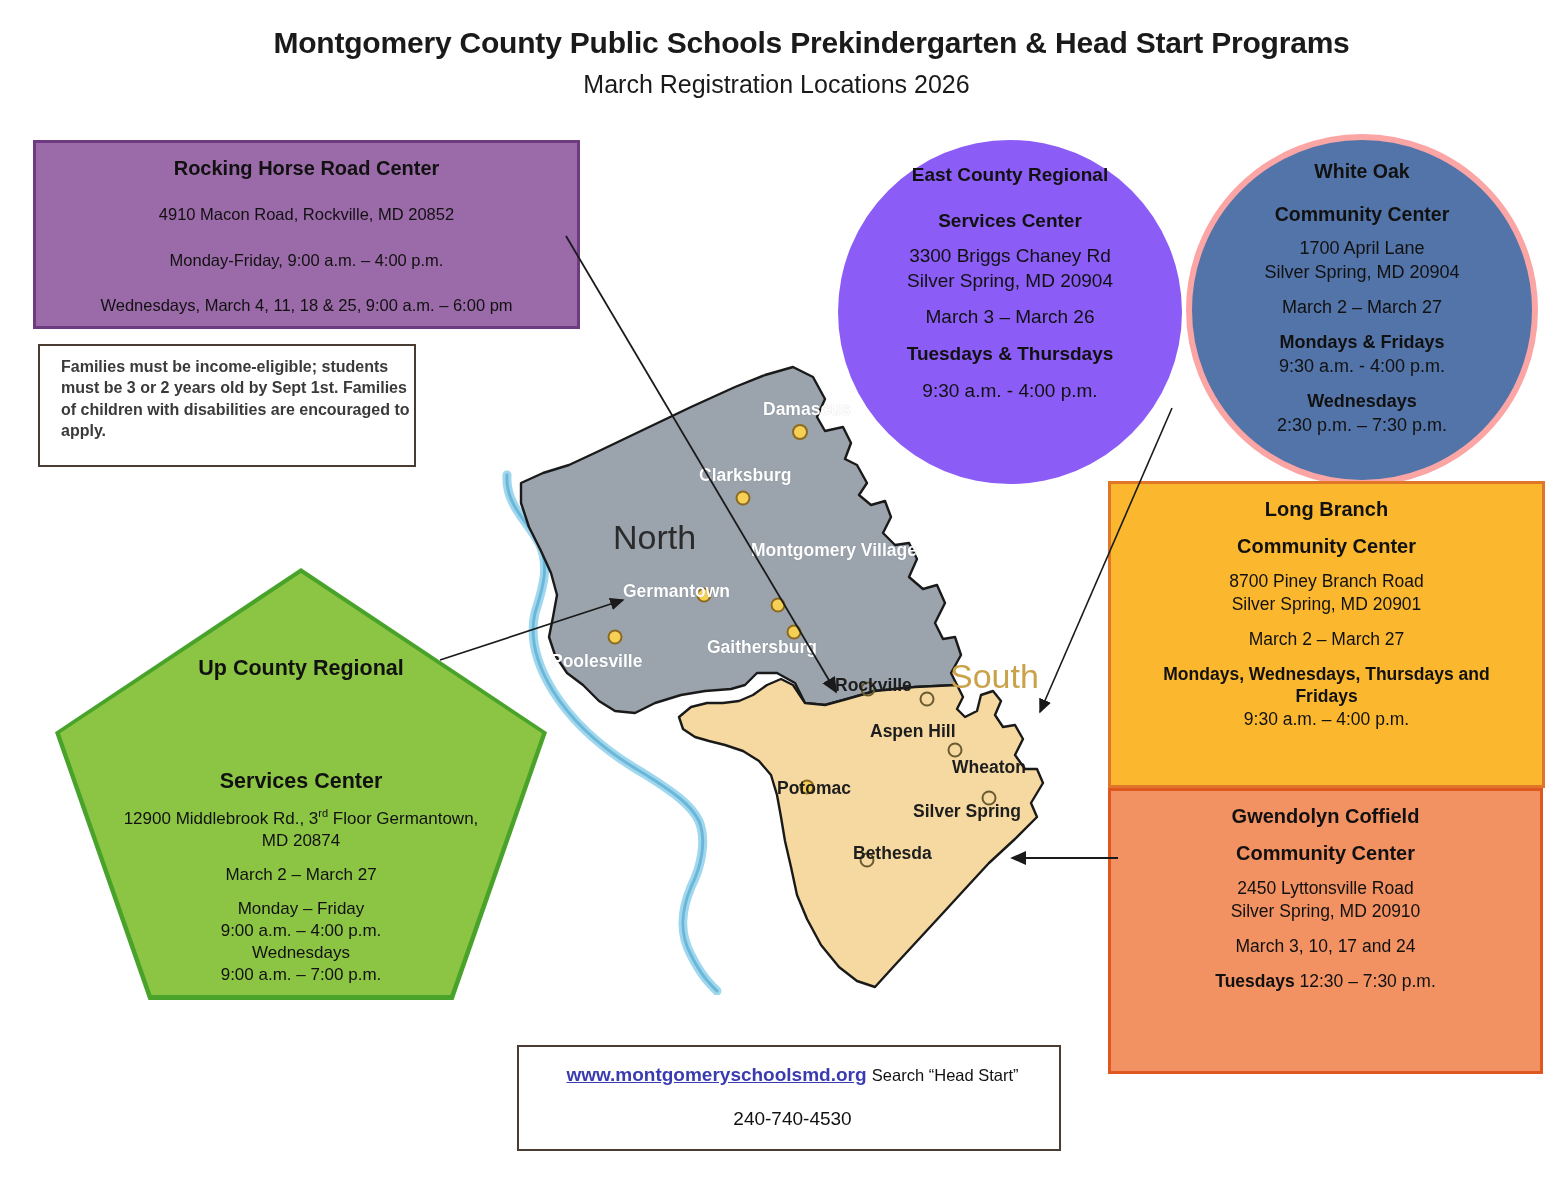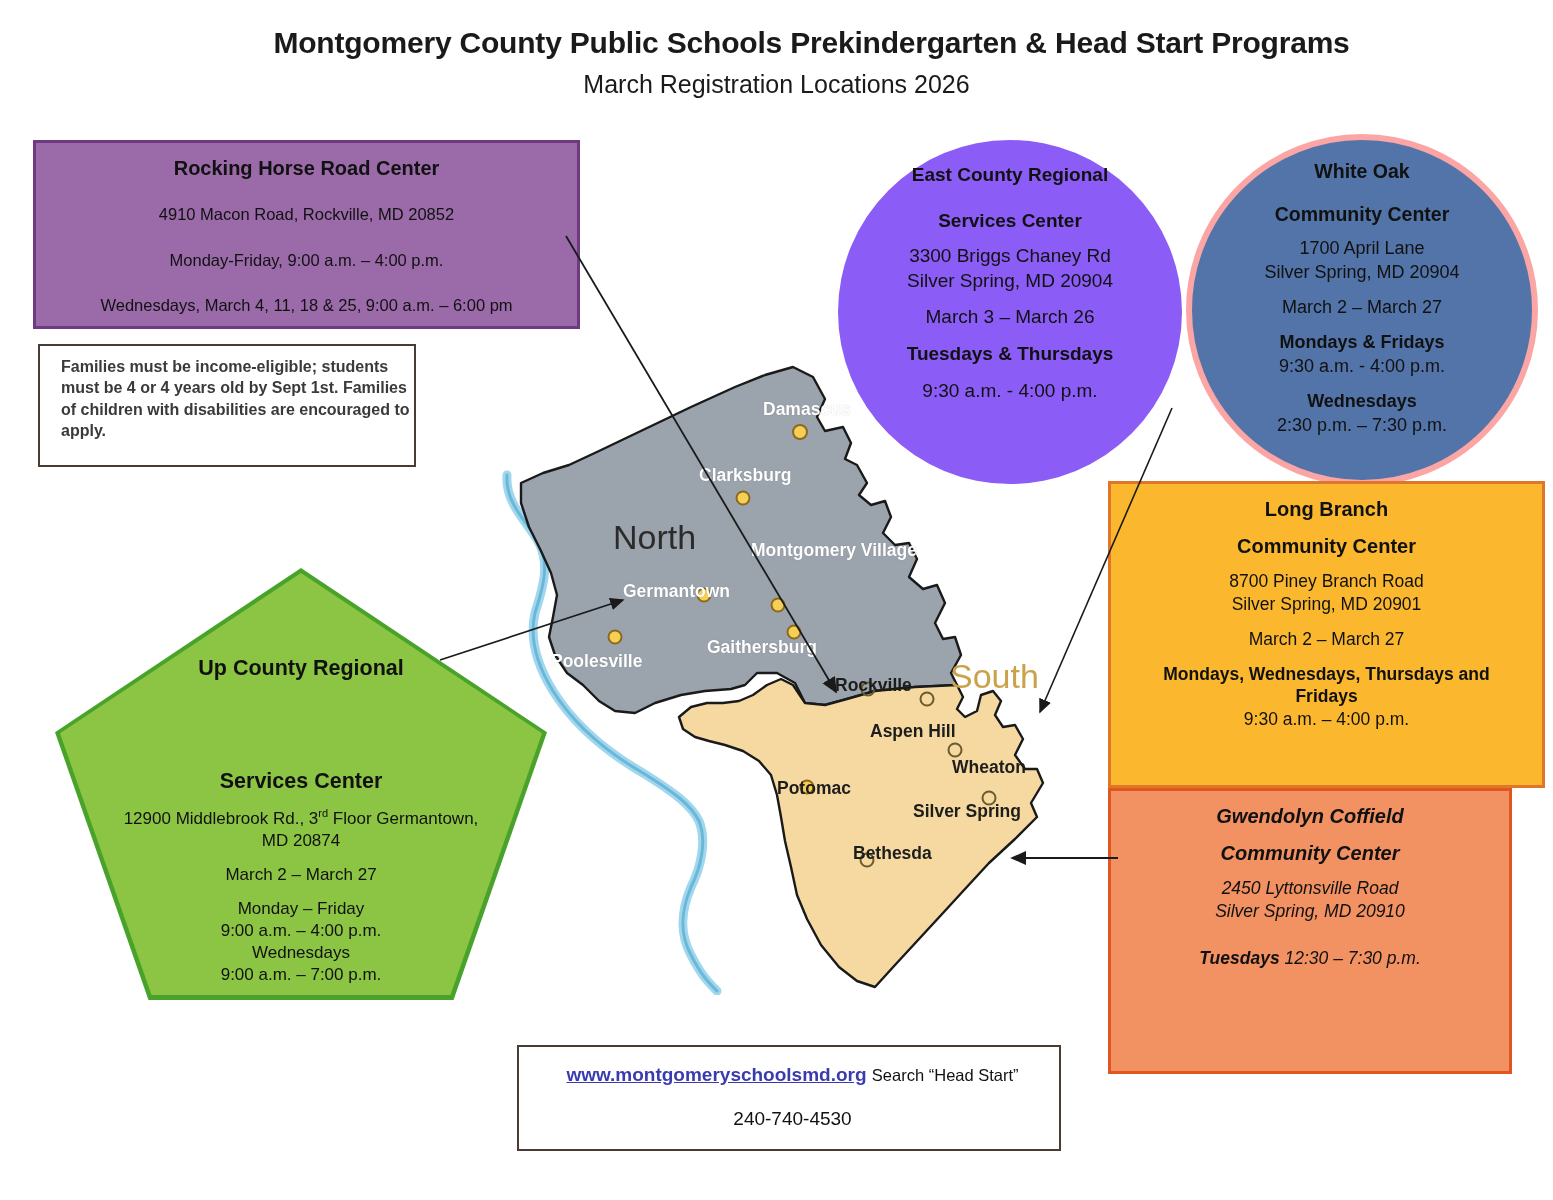--- a/index.html
+++ b/index.html
@@ -58,23 +58,23 @@
   
   #long-branch{
     left:1108px;top:481px;width:437px;height:307px;
     background:#fbb82e;border:3px solid #e0762a;box-sizing:border-box;
     text-align:center;z-index:5;
   }
   #long-branch .card-title{font-size:20px;margin-top:14px;}
   #long-branch .card-line{font-size:17.5px;}
   
   #coffield{
-    left:1108px;top:788px;width:404px;height:286px;
+    left:1108px;top:788px;width:435px;height:286px;
     background:#f29162;border:3px solid #e0561f;box-sizing:border-box;
-    text-align:center;z-index:5;font-style:italic;
+    text-align:center;z-index:5;
   }
   #coffield .card-title{font-size:20px;margin-top:14px;}
   #coffield .card-line{font-size:17.5px;}
   
   #up-county{
     left:55px;top:568px;width:492px;height:432px;z-index:4;
   }
   #up-county .pent-border{
     position:absolute;left:0;top:0;width:100%;height:100%;
     background:#49a32b;
@@ -202,21 +202,21 @@
   <line x1="1118" y1="858" x2="1012" y2="858" stroke="#1a1a1a" stroke-width="1.8" marker-end="url(#ah)"></line>
 </svg>
 
 <div class="abs" id="rocking-horse">
   <div class="card-title">Rocking Horse Road Center</div>
   <div class="card-line">4910 Macon Road, Rockville, MD 20852</div>
   <div class="card-line">Monday-Friday, 9:00 a.m. – 4:00 p.m.</div>
   <div class="card-line">Wednesdays, March 4, 11, 18 &amp; 25, 9:00 a.m. – 6:00 pm</div>
 </div>
 
-<div class="abs" id="eligibility">Families must be income-eligible; students must be 4 or 4 years old by Sept 1st. Families of children with disabilities are encouraged to apply.</div>
+<div class="abs" id="eligibility">Families must be income-eligible; students must be 3 or 2 years old by Sept 1st. Families of children with disabilities are encouraged to apply.</div>
 
 <div class="abs" id="east-county">
   <div class="card-title">East County Regional</div>
   <div class="card-title">Services Center</div>
   <span class="sp"></span>
   <div class="card-line">3300 Briggs Chaney Rd</div>
   <div class="card-line">Silver Spring, MD 20904</div>
   <span class="sp"></span>
   <div class="card-line">March 3 – March 26</div>
   <span class="sp"></span>
@@ -255,20 +255,21 @@
   <div class="card-line">9:30 a.m. – 4:00 p.m.</div>
 </div>
 
 <div class="abs" id="coffield">
   <div class="card-title">Gwendolyn Coffield</div>
   <div class="card-title">Community Center</div>
   <span class="sp"></span>
   <div class="card-line">2450 Lyttonsville Road</div>
   <div class="card-line">Silver Spring, MD 20910</div>
   <span class="sp"></span>
+  <div class="card-line">March 3, 10, 17 and 24</div>
   <span class="sp"></span>
   <div class="card-line">
     <span class="bold">Tuesdays</span>
     <span>12:30 – 7:30 p.m.</span>
   </div>
 </div>
 
 <div class="abs" id="up-county">
   <div class="pent-border"></div>
   <div class="pent-inner"></div>

